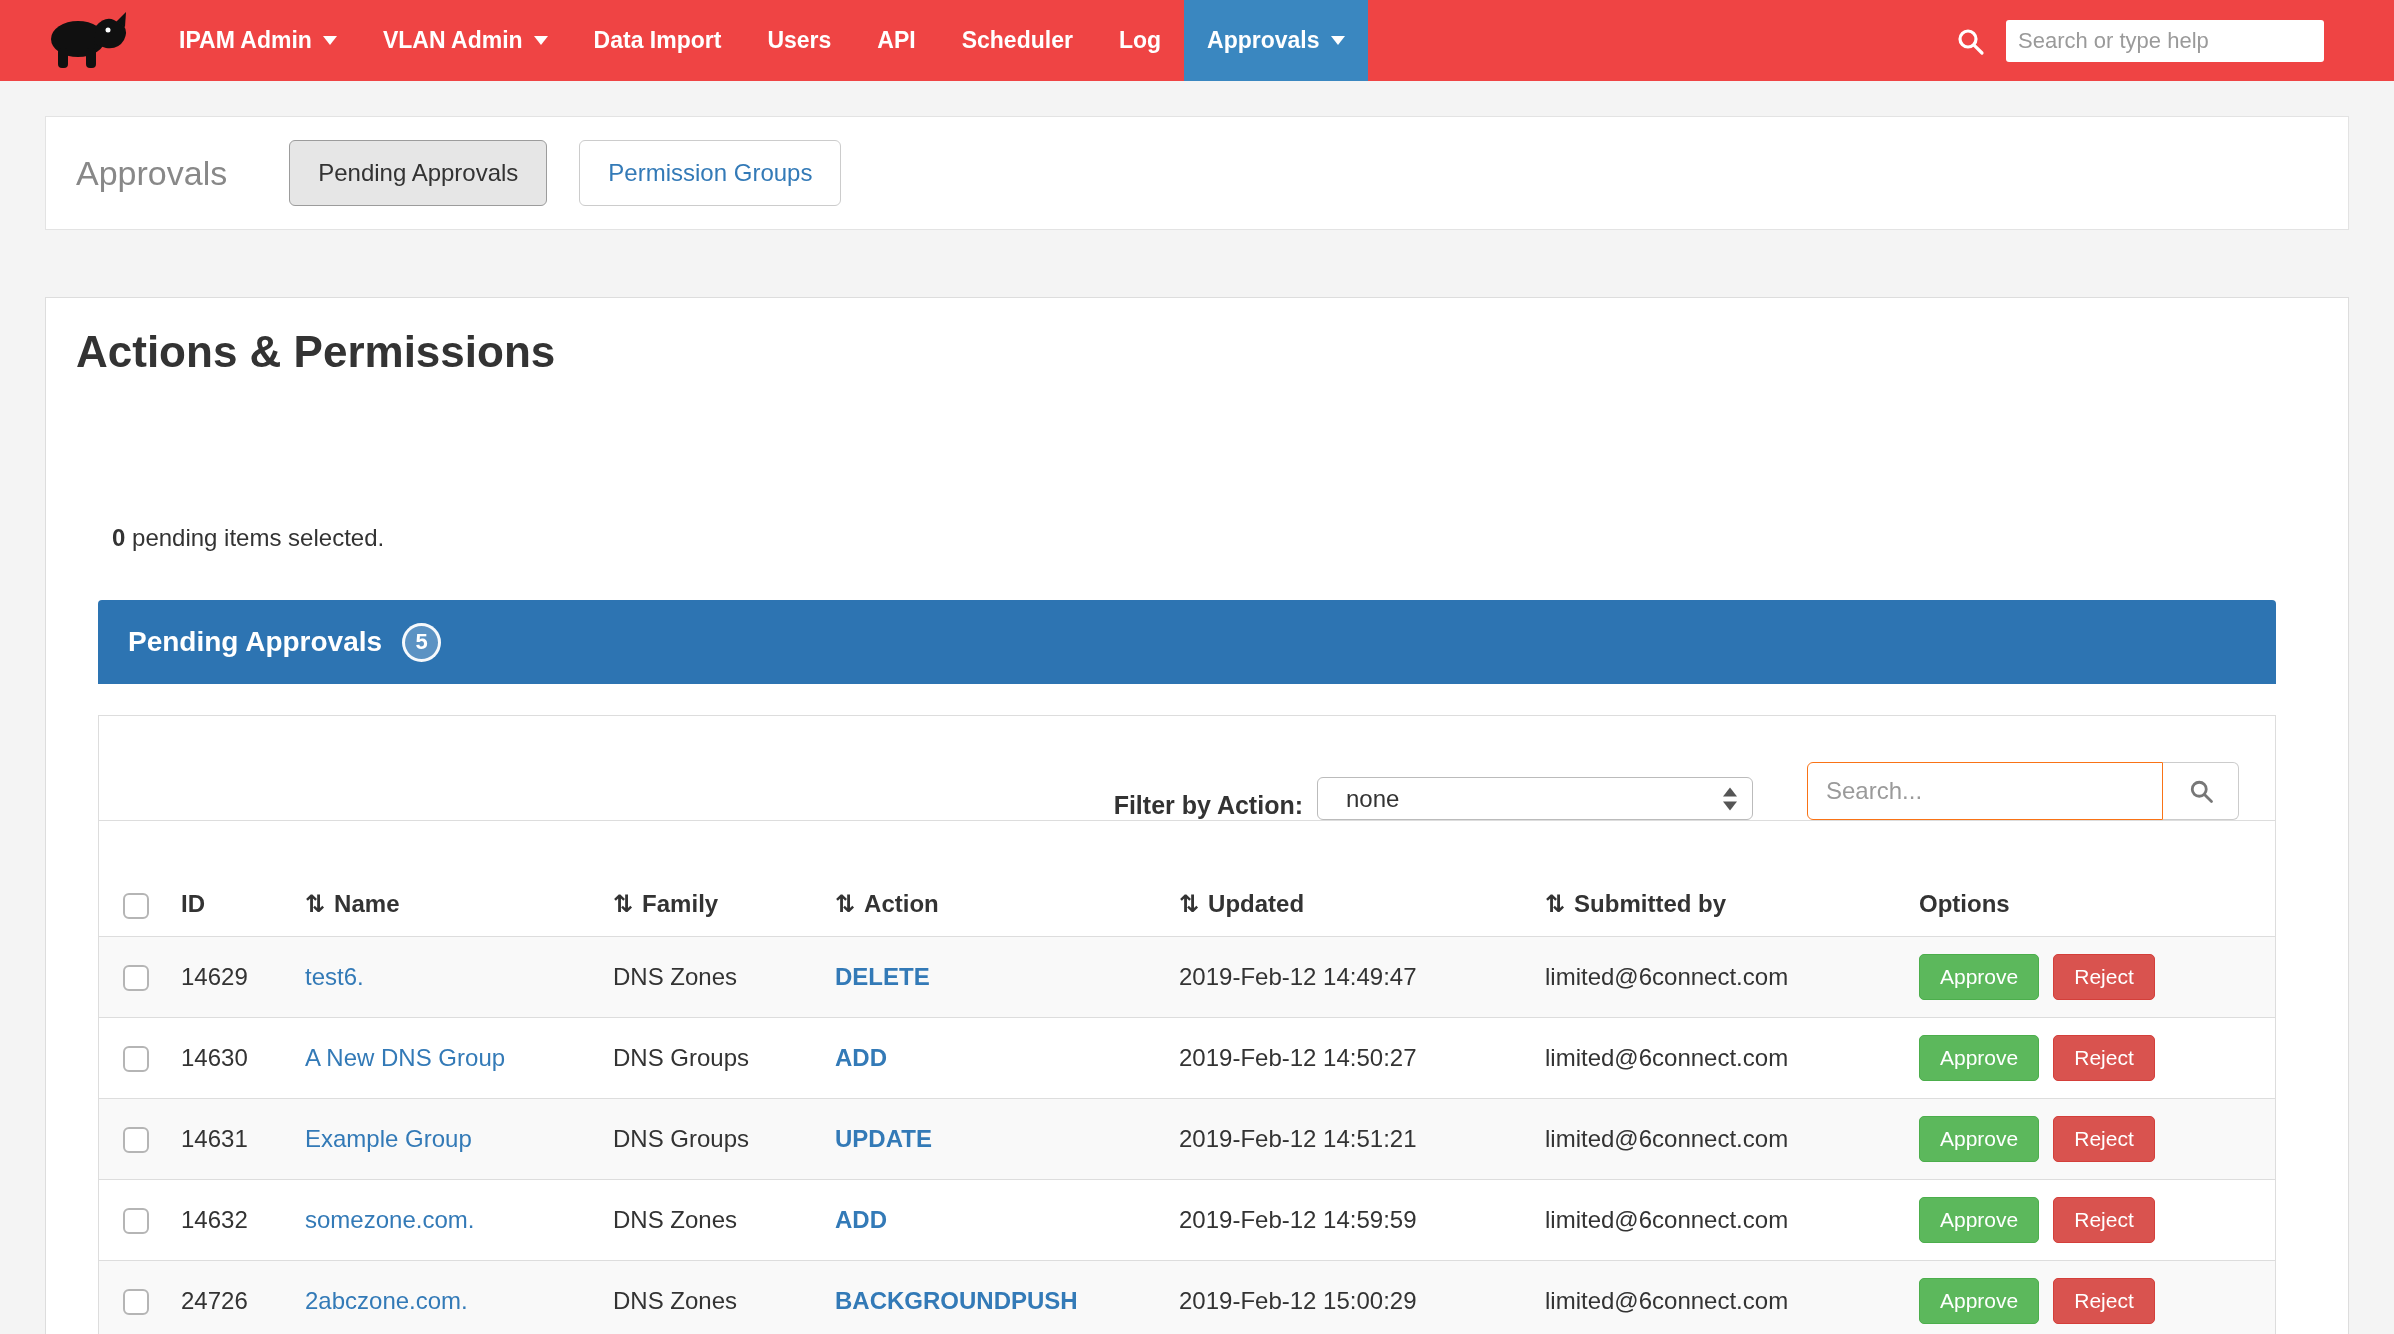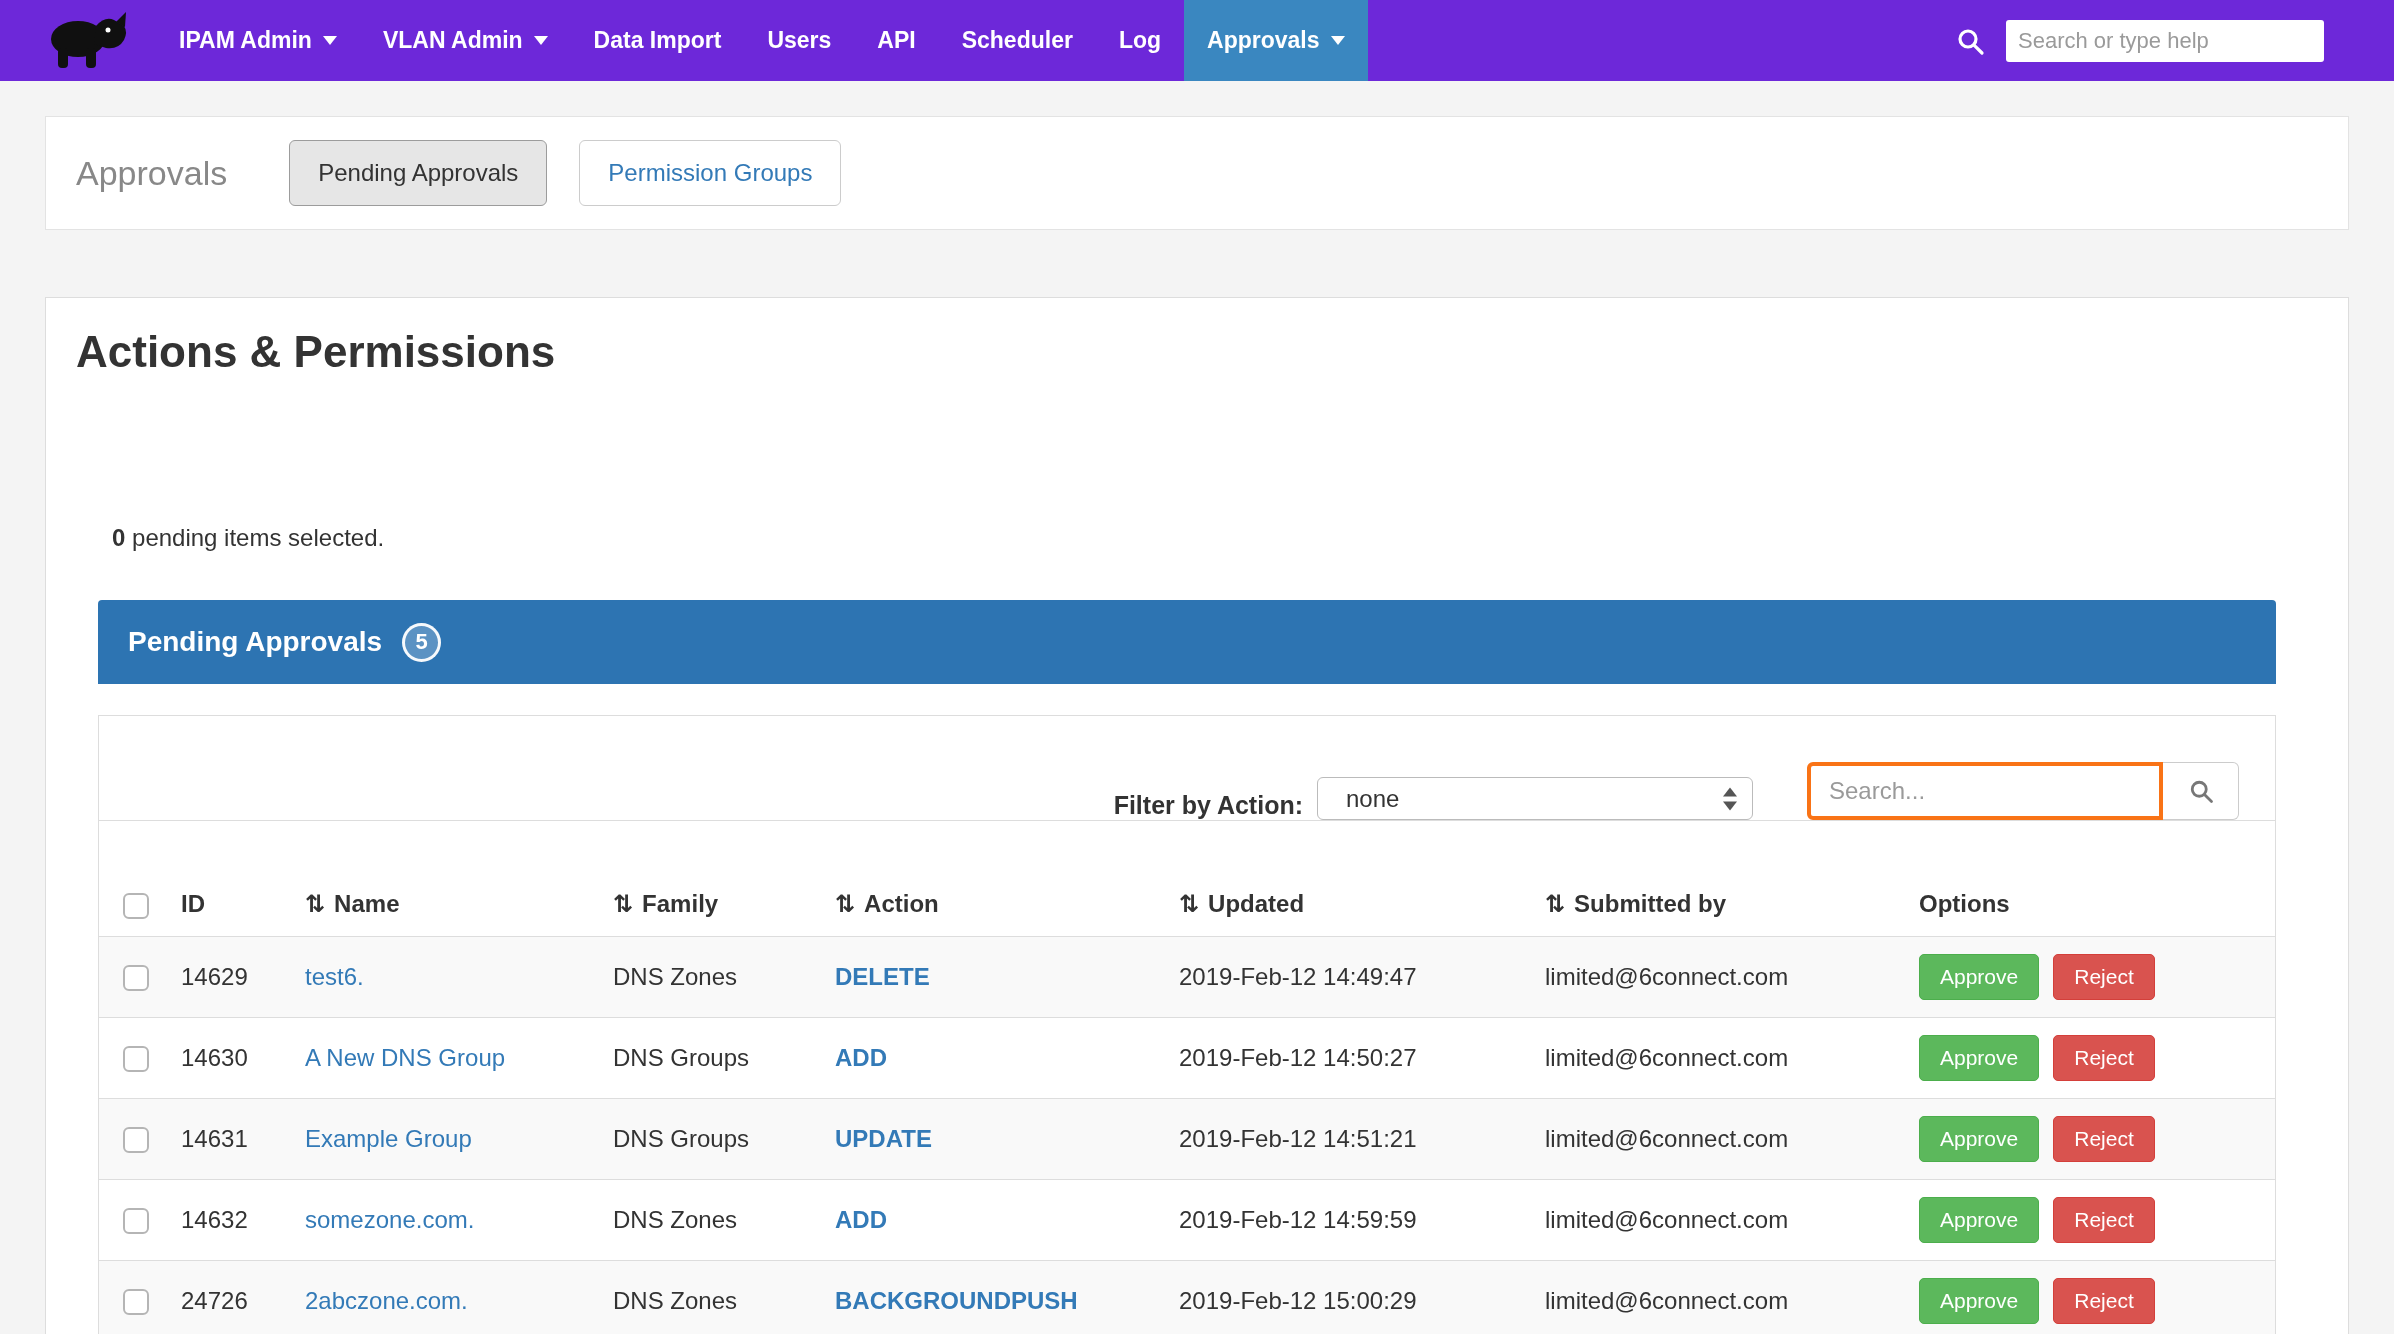--- a/index.html
+++ b/index.html
@@ -1,19 +1,19 @@
 <!DOCTYPE html>
 <html><head>
 <meta charset="utf-8">
 <style>
   html,body{margin:0;padding:0;width:2394px;height:1334px;overflow:hidden;background:#f4f4f4;
     font-family:"Liberation Sans","DejaVu Sans",sans-serif;color:#333;}
 
   
-  .navbar{height:81px;background:#6d28d9;display:flex;align-items:stretch;padding:0 70px 0 46px;box-sizing:border-box;}
+  .navbar{height:81px;background:#ef4444;display:flex;align-items:stretch;padding:0 70px 0 46px;box-sizing:border-box;}
   .logo{display:flex;align-items:center;margin-right:26px;}
   .nav-items{display:flex;align-items:stretch;flex:1;}
   .nav-item{display:flex;align-items:center;padding:0 23px;color:#fff;font-size:23px;font-weight:bold;cursor:pointer;white-space:nowrap;}
   .nav-item.active{background:#3a87c0;}
   .caret{width:0;height:0;border-left:7px solid transparent;border-right:7px solid transparent;border-top:9px solid #fff;margin-left:11px;}
   .nav-search{display:flex;align-items:center;gap:20px;}
   .nav-search input{width:318px;height:42px;border:none;border-radius:3px;font-size:22px;padding:0 12px;outline:none;color:#333;box-sizing:border-box;}
   .nav-search input::placeholder{color:#9a9a9a;}
 
   
@@ -41,21 +41,21 @@
   
   .filter-row{height:104px;display:flex;align-items:flex-end;justify-content:flex-end;padding:0 36px;border-bottom:1px solid #ddd;}
   .filter-label{font-size:25px;font-weight:bold;margin-right:14px;}
   .select-wrap{position:relative;margin-right:54px;}
   select.action-select{appearance:none;-webkit-appearance:none;width:436px;height:43px;border:1px solid #bbb;border-radius:6px;
     background:#fff;font-size:24px;padding:0 56px 0 28px;font-family:inherit;color:#333;cursor:pointer;}
   .sel-arrows{position:absolute;right:16px;top:50%;transform:translateY(-50%);display:flex;flex-direction:column;align-items:center;gap:5px;pointer-events:none;}
   .tri-up{width:0;height:0;border-left:7px solid transparent;border-right:7px solid transparent;border-bottom:9px solid #555;}
   .tri-down{width:0;height:0;border-left:7px solid transparent;border-right:7px solid transparent;border-top:9px solid #555;}
   .search-group{display:flex;}
-  .search-input{width:356px;height:58px;border:4px solid #f97316;border-radius:6px 0 0 6px;font-size:24px;padding:7px 18px;
+  .search-input{width:356px;height:58px;border:1px solid #f97316;border-radius:6px 0 0 6px;font-size:24px;padding:7px 18px;
     box-sizing:border-box;font-family:inherit;outline:none;color:#333;}
   .search-input::placeholder{color:#9a9a9a;}
   .search-btn{width:76px;height:58px;border:1px solid #ccc;border-left:none;border-radius:0 6px 6px 0;background:#fff;
     display:flex;align-items:center;justify-content:center;color:#777;cursor:pointer;}
 
   
   table.approvals-table{width:100%;border-collapse:collapse;table-layout:fixed;font-size:24px;margin-top:52px;}
   .approvals-table th{text-align:left;padding:17px 12px;font-weight:bold;color:#333;}
   .approvals-table td{padding:17px 12px;border-top:1px solid #ddd;overflow:hidden;white-space:nowrap;}
   .approvals-table tbody tr:last-child td{border-bottom:1px solid #ddd;}

